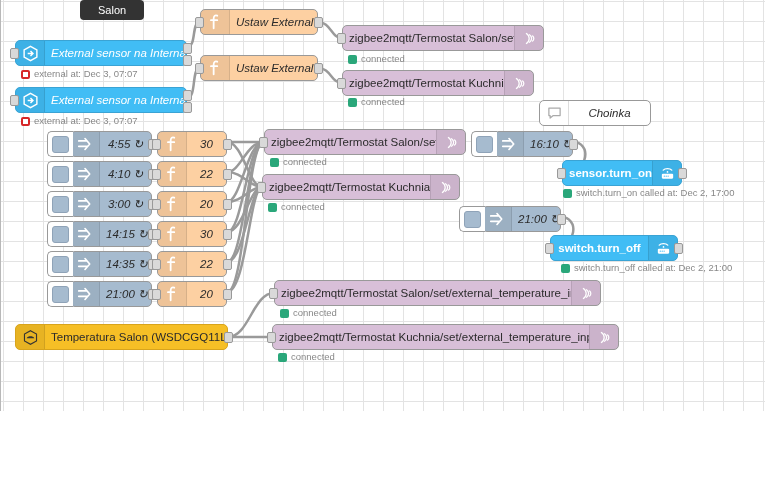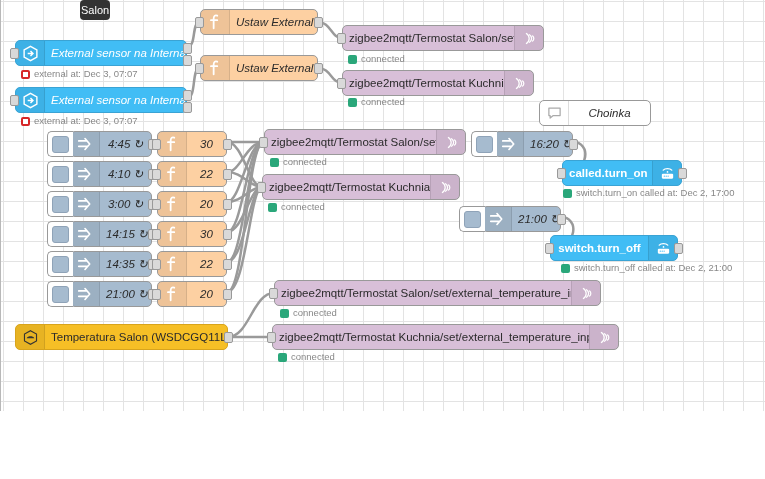--- a/index.html
+++ b/index.html
@@ -115,21 +115,21 @@
   }
   .dot.green { background: #2aa77a; }
   .dot.red   { background: #fff; border: 2.5px solid #d62728; box-sizing: border-box; border-radius: 2px; }
 
   
   #tabtip {
     position: absolute;
     background: #333;
     color: #fff;
     font-size: 11px;
-    padding: 4px 1px;
+    padding: 4px 18px;
     border-radius: 4px;
     white-space: nowrap;
   }
   svg.ic { display:block; }
 </style>
 </head>
 <body>
 
 <div id="canvas">
 
@@ -270,21 +270,21 @@
 
   <div class="node n-inject" style="left:69px; top:131px; width:82px;">
     <div class="injwrap">
         <div class="sq"></div>
       </div>
     <div class="iconcell">
       <svg class="ic" width="16" height="14" viewBox="0 0 20 18">
         <path d="M2,5 h10 M2,12 h10 M10,2 L16,9 L10,16" fill="none" stroke="#fff" stroke-width="2.2" stroke-linecap="round" stroke-linejoin="round"></path>
       </svg>
     </div>
-    <div class="lbl">4:45 ↻</div>
+    <div class="lbl">4:55 ↻</div>
     <div class="port out" style="top:7px;"></div>
   </div>
   <div class="node n-inject" style="left:69px; top:161px; width:82px;">
     <div class="injwrap">
         <div class="sq"></div>
       </div>
     <div class="iconcell">
       <svg class="ic" width="16" height="14" viewBox="0 0 20 18">
         <path d="M2,5 h10 M2,12 h10 M10,2 L16,9 L10,16" fill="none" stroke="#fff" stroke-width="2.2" stroke-linecap="round" stroke-linejoin="round"></path>
       </svg>
@@ -442,40 +442,40 @@
 
   <div class="node n-inject" style="left:493px; top:131px; width:79px;">
     <div class="injwrap">
         <div class="sq"></div>
       </div>
     <div class="iconcell">
       <svg class="ic" width="16" height="14" viewBox="0 0 20 18">
         <path d="M2,5 h10 M2,12 h10 M10,2 L16,9 L10,16" fill="none" stroke="#fff" stroke-width="2.2" stroke-linecap="round" stroke-linejoin="round"></path>
       </svg>
     </div>
-    <div class="lbl">16:20 ↻</div>
+    <div class="lbl">16:10 ↻</div>
     <div class="port out" style="top:7px;"></div>
   </div>
 
   <div class="node n-inject" style="left:481px; top:206px; width:79px;">
     <div class="injwrap">
         <div class="sq"></div>
       </div>
     <div class="iconcell">
       <svg class="ic" width="16" height="14" viewBox="0 0 20 18">
         <path d="M2,5 h10 M2,12 h10 M10,2 L16,9 L10,16" fill="none" stroke="#fff" stroke-width="2.2" stroke-linecap="round" stroke-linejoin="round"></path>
       </svg>
     </div>
     <div class="lbl">21:00 ↻</div>
     <div class="port out" style="top:7px;"></div>
   </div>
 
   <div class="node n-ha" style="left:561px; top:160px; width:120px;">
     <div class="port in" style="top:7px;"></div>
-    <div class="lbl" style="font-style:normal;font-weight:bold;color:#fff;">called.turn_on</div>
+    <div class="lbl" style="font-style:normal;font-weight:bold;color:#fff;">sensor.turn_on</div>
     <div class="iconcell right">
       <svg class="ic" width="17" height="16" viewBox="0 0 24 22">
         <path d="M6,7 C8.5,4 15.5,4 18,7" fill="none" stroke="#fff" stroke-width="1.8" stroke-linecap="round"></path>
         <circle cx="12" cy="9.5" r="1.2" fill="#fff"></circle>
         <rect x="4" y="12" width="16" height="7" rx="1.5" fill="#fff"></rect>
         <circle cx="7.5" cy="15.5" r="0.9" fill="#41bdf5"></circle>
         <circle cx="10.2" cy="15.5" r="0.9" fill="#41bdf5"></circle>
         <circle cx="12.9" cy="15.5" r="0.9" fill="#41bdf5"></circle>
       </svg>
     </div>

